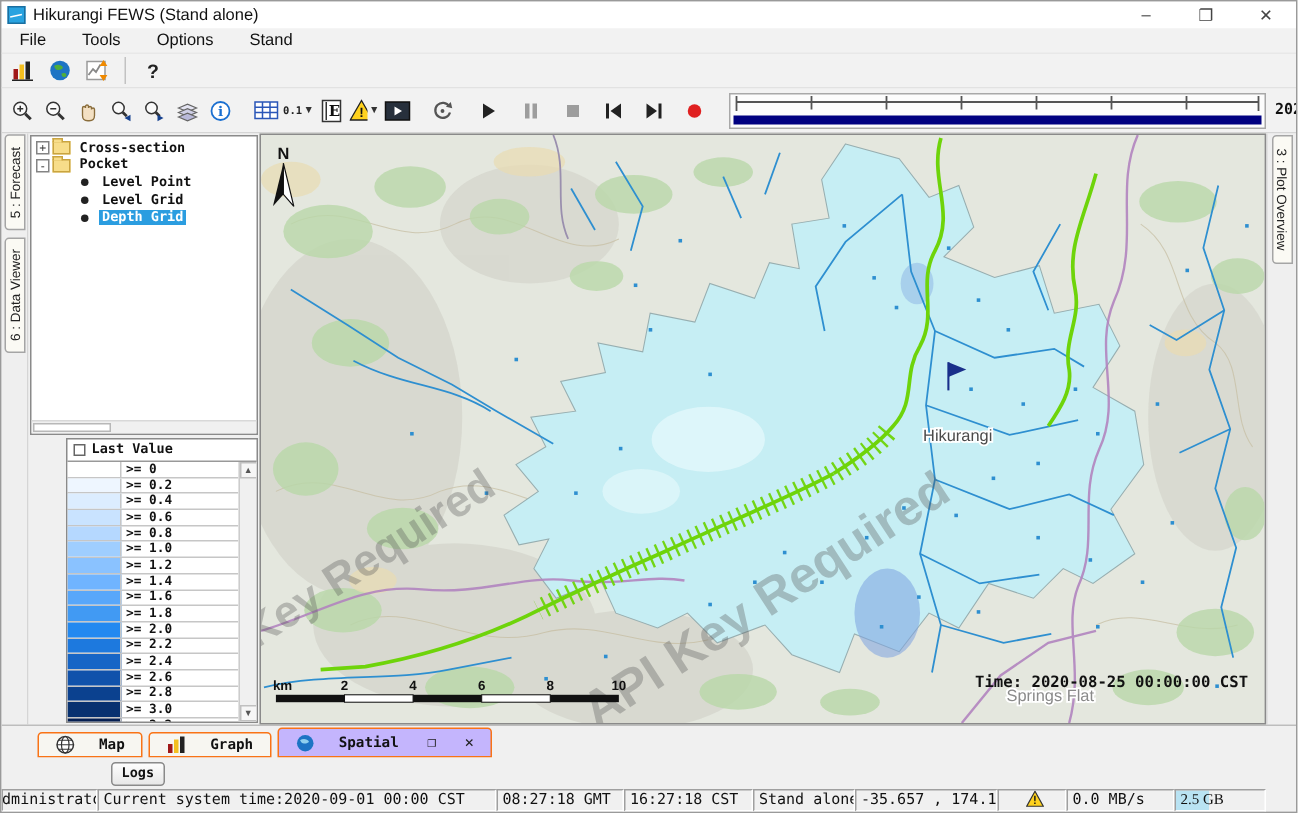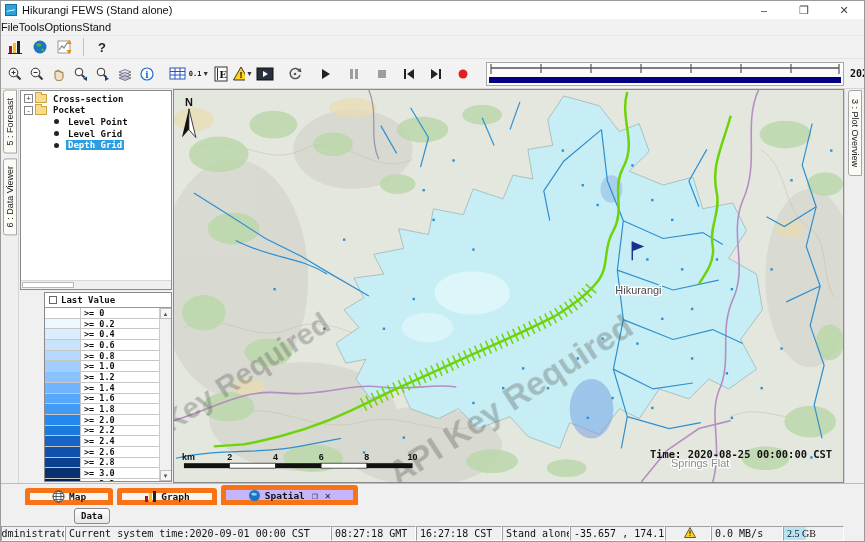--- a/index.html
+++ b/index.html
@@ -11,21 +11,21 @@
   .titlebar{height:18px;background:#ffffff;display:flex;align-items:center;flex:0 0 auto;}
   .appicon{width:12px;height:12px;margin:0 5px 0 4px;background:#29a3e0;border:1px solid #1b6fa0;position:relative;}
   .appicon:before{content:"";position:absolute;left:1px;top:5px;width:8px;height:3px;
     border-top:1.5px solid #fff;transform:rotate(-12deg);}
   .apptitle{font-size:11px;color:#111;}
   .winbtns{margin-left:auto;display:flex;height:100%;}
   .winbtn{width:40px;display:flex;align-items:center;justify-content:center;font-size:11px;color:#444;}
   
   .menubar{height:17px;background:#f2f2f2;display:flex;align-items:center;font-size:11px;color:#111;
     border-bottom:1px solid #e8e8e8;flex:0 0 auto;}
-  .menu-item{padding:0 0;}
+  .menu-item{padding:0 12px;}
   
   .toolbar1{height:23px;background:#f2f2f2;display:flex;align-items:center;gap:3px;padding-left:3px;
     border-bottom:1px solid #e2e2e2;flex:0 0 auto;}
   .toolbar2{height:30px;background:#f2f2f2;display:flex;align-items:center;padding-left:3px;
     border-bottom:1px solid #d5d5d5;flex:0 0 auto;}
   .tbtn{height:22px;min-width:22px;display:flex;align-items:center;justify-content:center;padding:0 1px;}
   .tbtn svg{display:block;}
   .tsep{width:1px;height:18px;background:#c2c2c2;margin:0 4px;}
   .help-q{font-weight:bold;font-size:13px;color:#222;padding:0 6px;}
   .ddcaret{font-size:7px;color:#333;margin-left:1px;}
@@ -67,22 +67,22 @@
   .vscroll{position:absolute;top:0;right:0;bottom:0;width:12px;background:#f0f0f0;border-left:1px solid #ccc;
     display:flex;flex-direction:column;justify-content:space-between;align-items:center;}
   .varrow{width:12px;height:11px;background:#f6f6f6;border:1px solid #c0c0c0;font-size:6px;color:#555;
     display:flex;align-items:center;justify-content:center;}
   
   .maparea{flex:1 1 auto;position:relative;border:1px solid #8a8a8a;background:#e4e7de;min-width:0;}
   .maparea svg{position:absolute;inset:0;}
   
   .tabsrow{height:22px;background:#f0f0f0;border-top:1px solid #bdbdbd;display:flex;align-items:flex-end;
     padding-left:24px;gap:4px;flex:0 0 auto;}
-  .btab{height:17px;display:flex;align-items:center;gap:4px;padding:0 22px;background:#f7f6f1;
-    border:5px solid #f97316;border-radius:3px 3px 0 0;font:bold 9.5px "DejaVu Sans Mono",monospace;color:#111;}
+  .btab{height:17px;display:flex;align-items:center;gap:16px;padding:0 11px;background:#f7f6f1;
+    border:1px solid #f97316;border-radius:3px 3px 0 0;font:bold 9.5px "DejaVu Sans Mono",monospace;color:#111;}
   .btab.active{height:20px;background:#c4b5fd;}
   .tabctl{font-size:10px;color:#222;margin-left:3px;font-weight:bold;}
   .logsrow{height:21px;background:#f0f0f0;display:flex;align-items:center;padding-left:73px;flex:0 0 auto;}
   .logsbtn{height:16px;padding:0 6px;display:flex;align-items:center;background:linear-gradient(#fdfdfd,#e7e7e7);
     border:1px solid #8a8a8a;border-radius:3px;font:bold 9px "DejaVu Sans Mono",monospace;color:#111;}
   .statusbar{height:15px;display:flex;background:#f0f0f0;font:10px "DejaVu Sans Mono",monospace;color:#111;flex:0 0 auto;}
   .scell{border:1px solid;border-color:#9f9f9f #ffffff #ffffff #9f9f9f;display:flex;align-items:center;
     padding-left:3px;overflow:hidden;white-space:nowrap;flex:0 0 auto;}
   .scell .swarn{display:none;margin:auto;}
   .scell.warn .swarn{display:block;}
@@ -644,21 +644,21 @@
           <circle cx="6.5" cy="6.5" r="5.5" fill="#1d74c4"></circle>
           <path d="M3,4.5 C5,3 8,3.5 9,5.5 C8,7 5,7 4,6 Z" fill="#8fd0ee"></path>
         </svg>
       <span>Spatial</span>
       <span class="tabctl">❐</span>
       <span class="tabctl">✕</span>
     </span>
   </div>
 
   <div class="logsrow">
-    <span class="logsbtn">Data</span>
+    <span class="logsbtn">Logs</span>
   </div>
 
   <div class="statusbar">
 
       <div class="scell">
 
         <span class="stext">Administrator</span>
       </div>
 
       <div class="scell">

